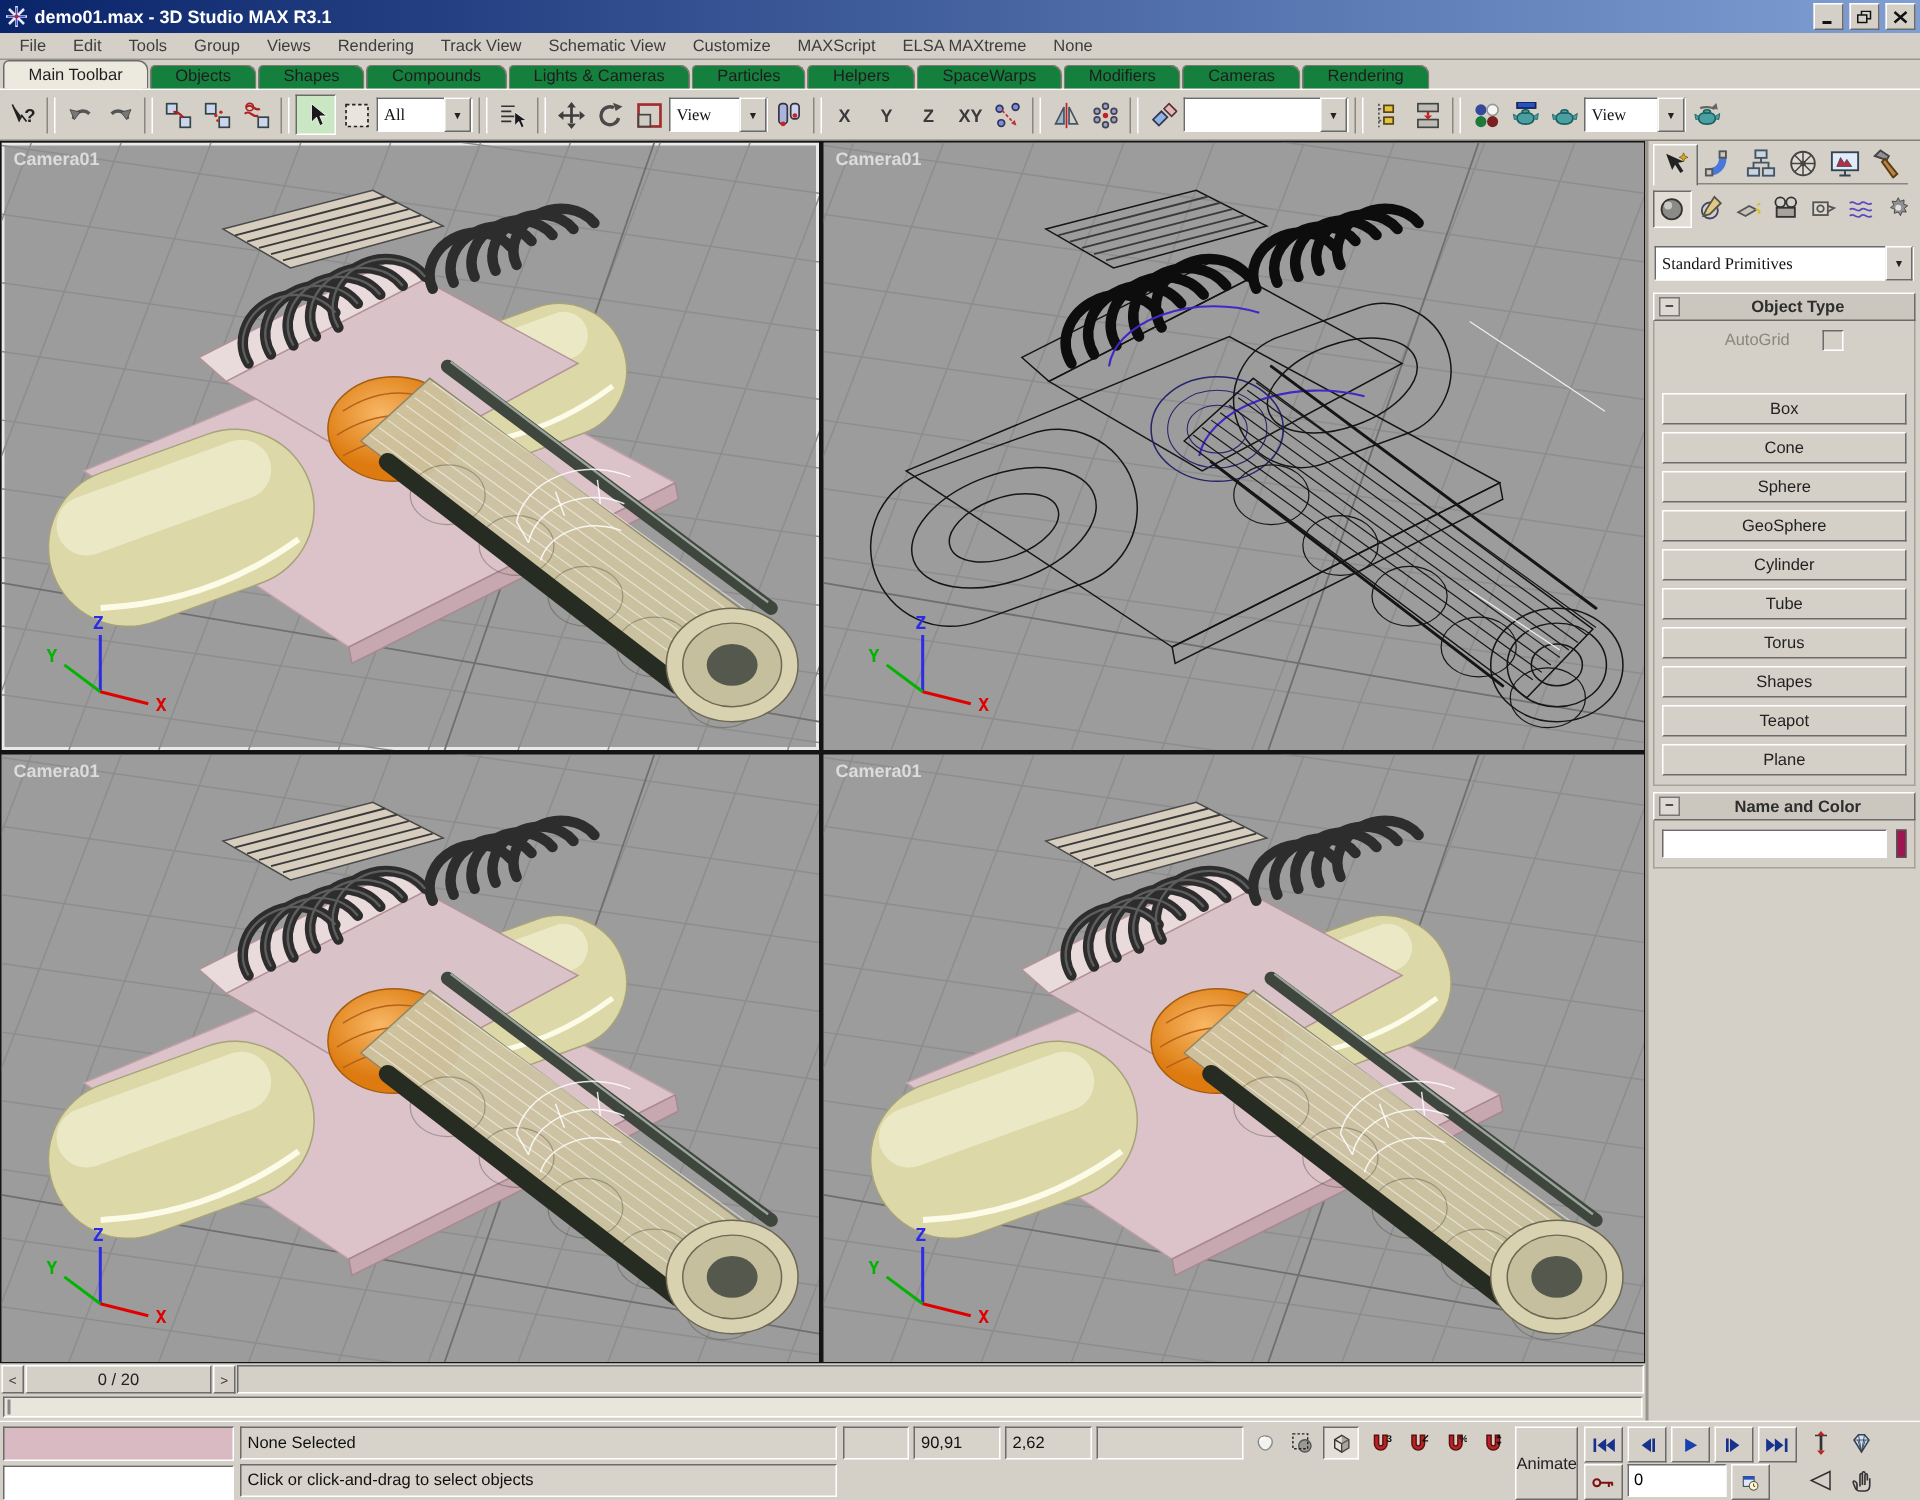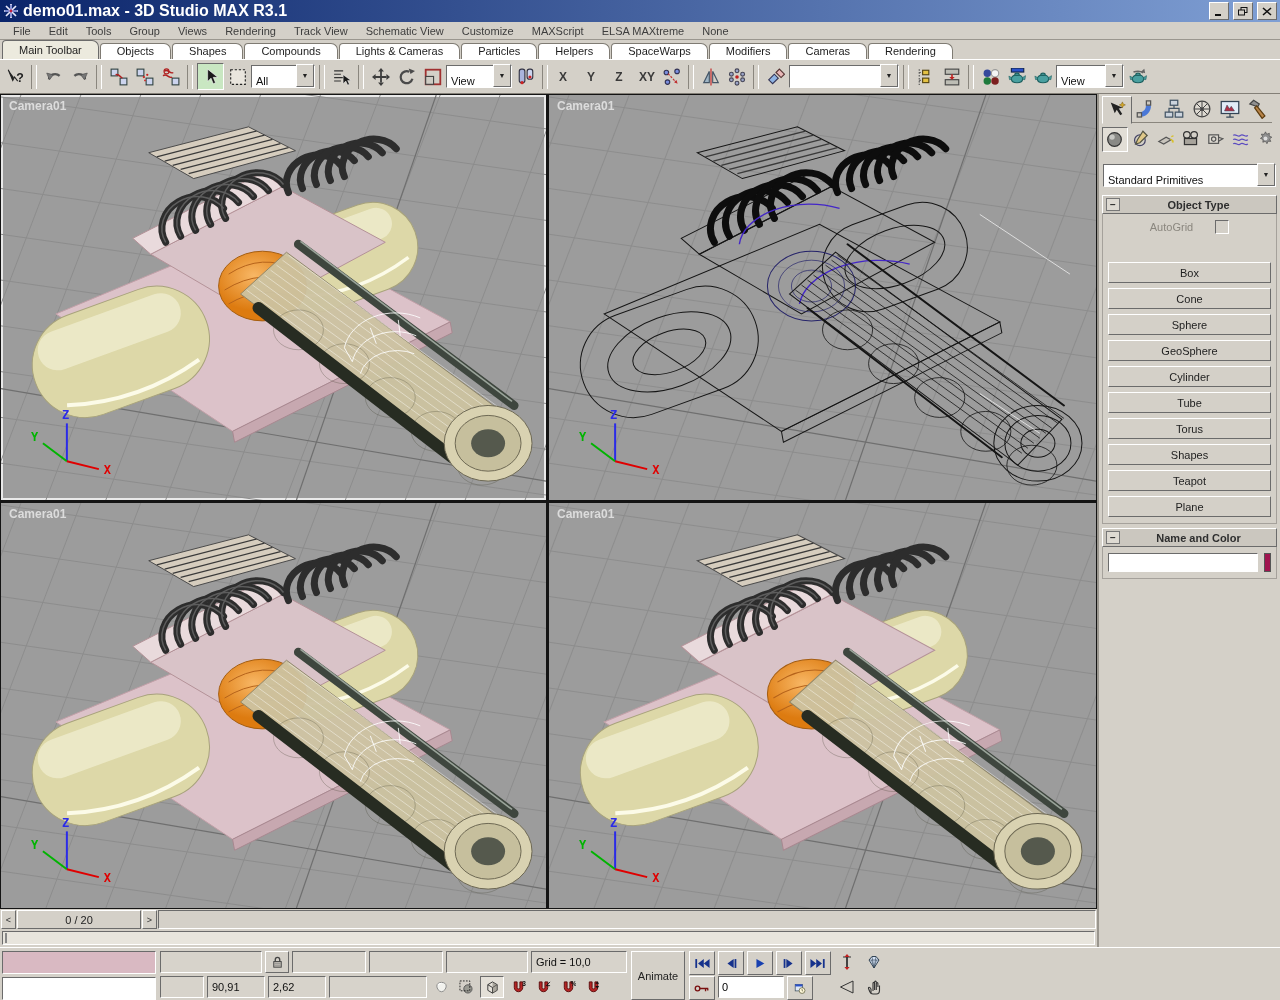--- a/index.html
+++ b/index.html
@@ -7,44 +7,44 @@
         font-family:"Liberation Sans",sans-serif;font-size:11px;color:#111;
         background:var(--chrome,#d4d0c8);user-select:none;}
   
   .b-out{border:1px solid;border-color:#ffffff #6b6b6b #6b6b6b #ffffff;background:var(--chrome,#d4d0c8);}
   .b-in {border:1px solid;border-color:#6b6b6b #ffffff #ffffff #6b6b6b;background:var(--chrome,#d4d0c8);}
   .field{border:1px solid;border-color:#6b6b6b #ffffff #ffffff #6b6b6b;background:#d7d3cb;
          display:flex;align-items:center;padding:0 4px;overflow:hidden;white-space:nowrap;}
   
   .titlebar{height:22px;display:flex;align-items:center;gap:4px;padding:0 3px;
             background:linear-gradient(to right,var(--tb1,#0a246a),var(--tb2,#7f9fd4));}
-  .title-text{color:#fff;font-weight:bold;font-size:16px;flex:1;}
+  .title-text{color:#fff;font-weight:bold;font-size:12px;flex:1;}
   .win-btn{width:18px;height:16px;display:flex;align-items:center;justify-content:center;}
   .win-btn svg{width:10px;height:9px;}
   .app-icon{width:16px;height:16px;}
   
   .menubar{height:17px;display:flex;align-items:center;background:var(--chrome,#d4d0c8);
            border-bottom:1px solid #9a968e;padding-left:4px;}
   .menu-item{padding:1px 9px;color:#3d3d3d;}
   
   .tabbar{height:19px;display:flex;align-items:flex-end;background:var(--chrome,#d4d0c8);padding-left:2px;}
-  .tab{height:15px;line-height:15px;padding:0 16px;background:#ffffff;color:#1d1d1d;
+  .tab{height:15px;line-height:15px;padding:0 16px;background:#15803d;color:#1d1d1d;
        border:1px solid #7f7b73;border-bottom:none;border-radius:4px 7px 0 0;margin-right:1px;text-align:center;}
   .tab.active{background:#eceade;height:18px;line-height:18px;border-color:#6b6b6b;}
   
   .toolbar{height:33px;display:flex;align-items:center;background:var(--chrome,#d4d0c8);
            border-top:1px solid #ffffff;border-bottom:1px solid #837f77;padding:0 2px;gap:1px;}
   .tbtn{width:25px;height:25px;display:flex;align-items:center;justify-content:center;flex:0 0 auto;}
   .tbtn svg{width:18px;height:18px;}
   .tbtn.active-green{background:var(--selgreen,#c9e7c2);border:1px solid;border-color:#6b6b6b #fff #fff #6b6b6b;}
   .axis-btn{width:22px;height:22px;display:flex;align-items:center;justify-content:center;
             font-weight:bold;color:#3a3a3a;font-size:12px;}
   .tsep{width:4px;height:24px;border-left:1px solid #8a867e;border-right:1px solid #ffffff;margin:0 3px;}
   .ddl{height:21px;background:#fff;border:1px solid;border-color:#6b6b6b #ffffff #ffffff #6b6b6b;
-       display:flex;align-items:flex-end;}
+       display:flex;align-items:center;font-family:Liberation Serif, serif;}
   .ddl-text{flex:1;padding:0 4px;overflow:hidden;white-space:nowrap;}
   .ddl-btn{width:16px;height:100%;display:flex;align-items:center;justify-content:center;
            border:1px solid;border-color:#fff #6b6b6b #6b6b6b #fff;background:var(--chrome,#d4d0c8);
            font-size:7px;color:#222;}
   
   .mid{display:flex;height:853px;}
   .leftcol{width:1097px;display:flex;flex-direction:column;}
   .vps{height:816px;background:#141414;display:grid;
        grid-template-columns:545px 547px;grid-template-rows:405px 405px;gap:3px;padding:1px;}
   .vp{position:relative;background:var(--vpbg,#9c9c9c);overflow:hidden;}
@@ -1025,34 +1025,24 @@
       </div>
     </div>
   </div>
 
   <div class="statusbar">
     <div class="sb-col">
       <div class="listener-pink"></div>
       <div class="listener-white"></div>
     </div>
     <div class="sb-col">
-      <div class="sb-row">
-        <span class="field" style="width:92px"></span>
-        <span class="sb-ibtn b-out">
-            <svg viewBox="0 0 16 16">
-              <rect x="4" y="7" width="8" height="6" fill="#bdb9b1" stroke="#444"></rect>
-              <path d="M5.6 7V5a2.4 2.4 0 0 1 4.8 0v2" fill="none" stroke="#444" stroke-width="1.4"></path>
-              <path d="M5 9h6M5 11h6" stroke="#888" stroke-width=".7"></path>
-            </svg>
-          </span>
-        <span class="field" style="width:64px"></span>
-        <span class="field" style="width:64px"></span>
-        <span class="field" style="width:72px"></span>
-        <span class="field" style="width:86px">Grid = 10,0</span>
-      </div>
+      <div class="field prompt">None Selected</div>
+      <div class="field prompt">Click or click-and-drag to select objects</div>
+    </div>
+    <div class="sb-col">
       <div class="sb-row">
         <span class="field" style="width:34px"></span>
         <span class="field" style="width:48px">90,91</span>
         <span class="field" style="width:48px">2,62</span>
         <span class="field" style="width:88px"></span>
         <span class="sb-ibtn">
             <svg viewBox="0 0 16 16">
               <path d="M3 6.5c0-2.5 2.2-4 5-4s5 1.5 5 4-2.2 6-5 6-5-3.5-5-6z" fill="#f2f2ee" stroke="#888"></path>
               <path d="M4.5 5.5c.6-1.4 2-2 3.5-2" fill="none" stroke="#fff" stroke-width="1.2"></path>
             </svg>

